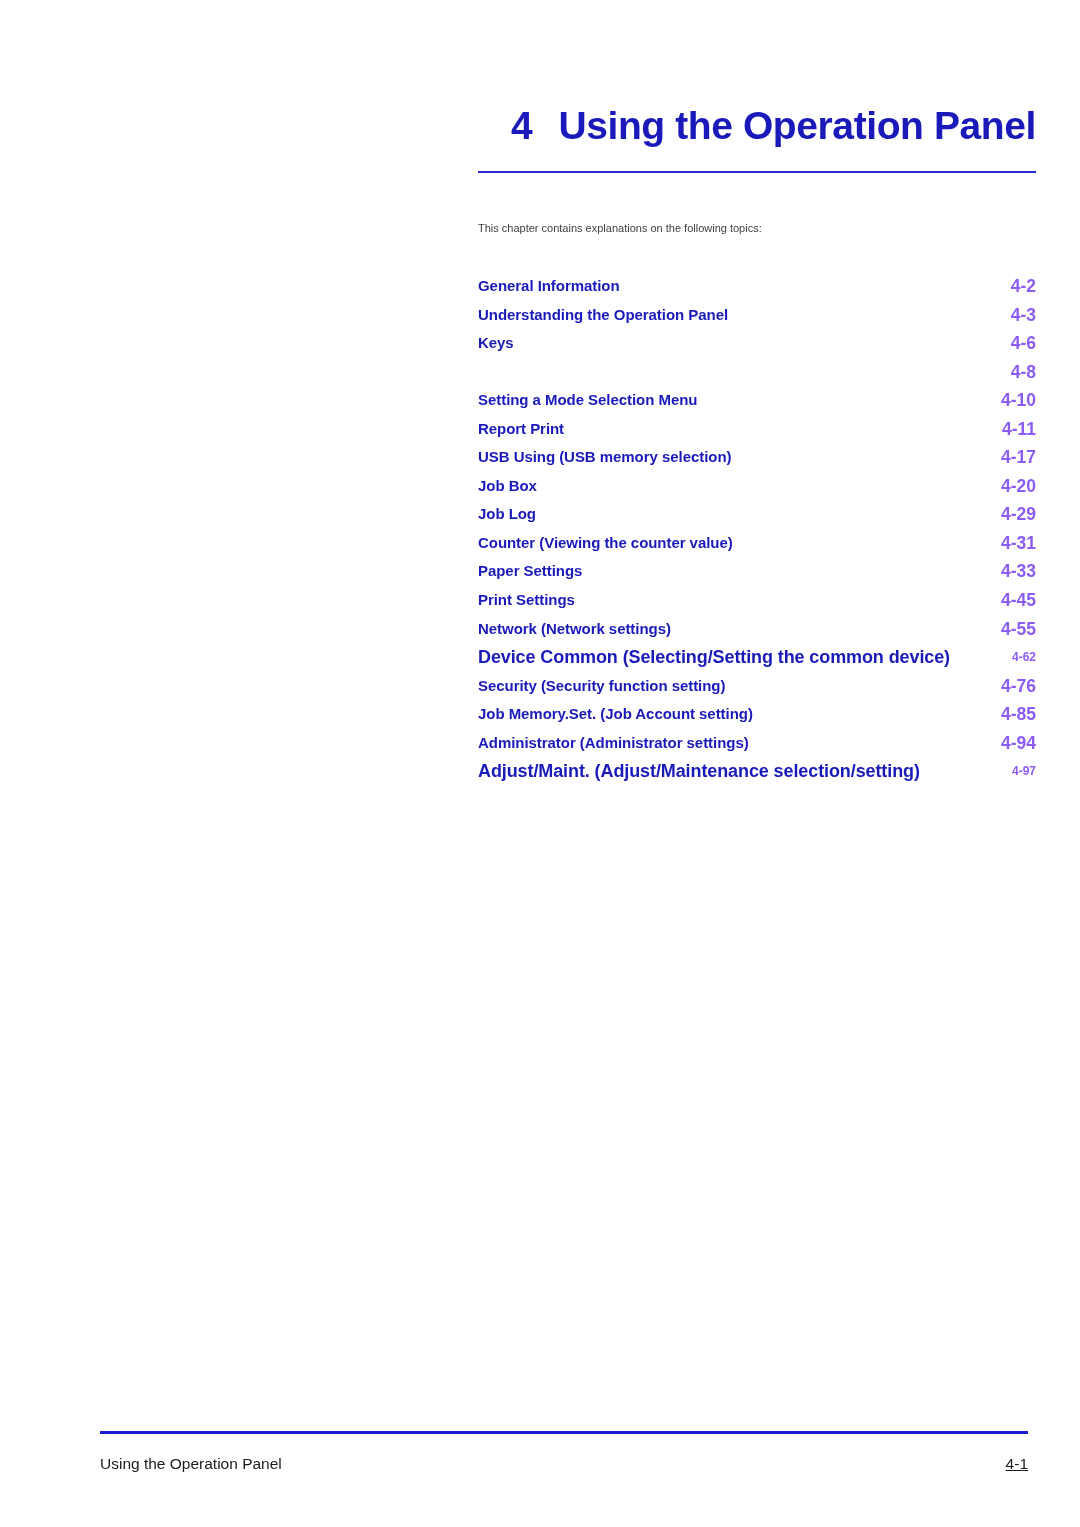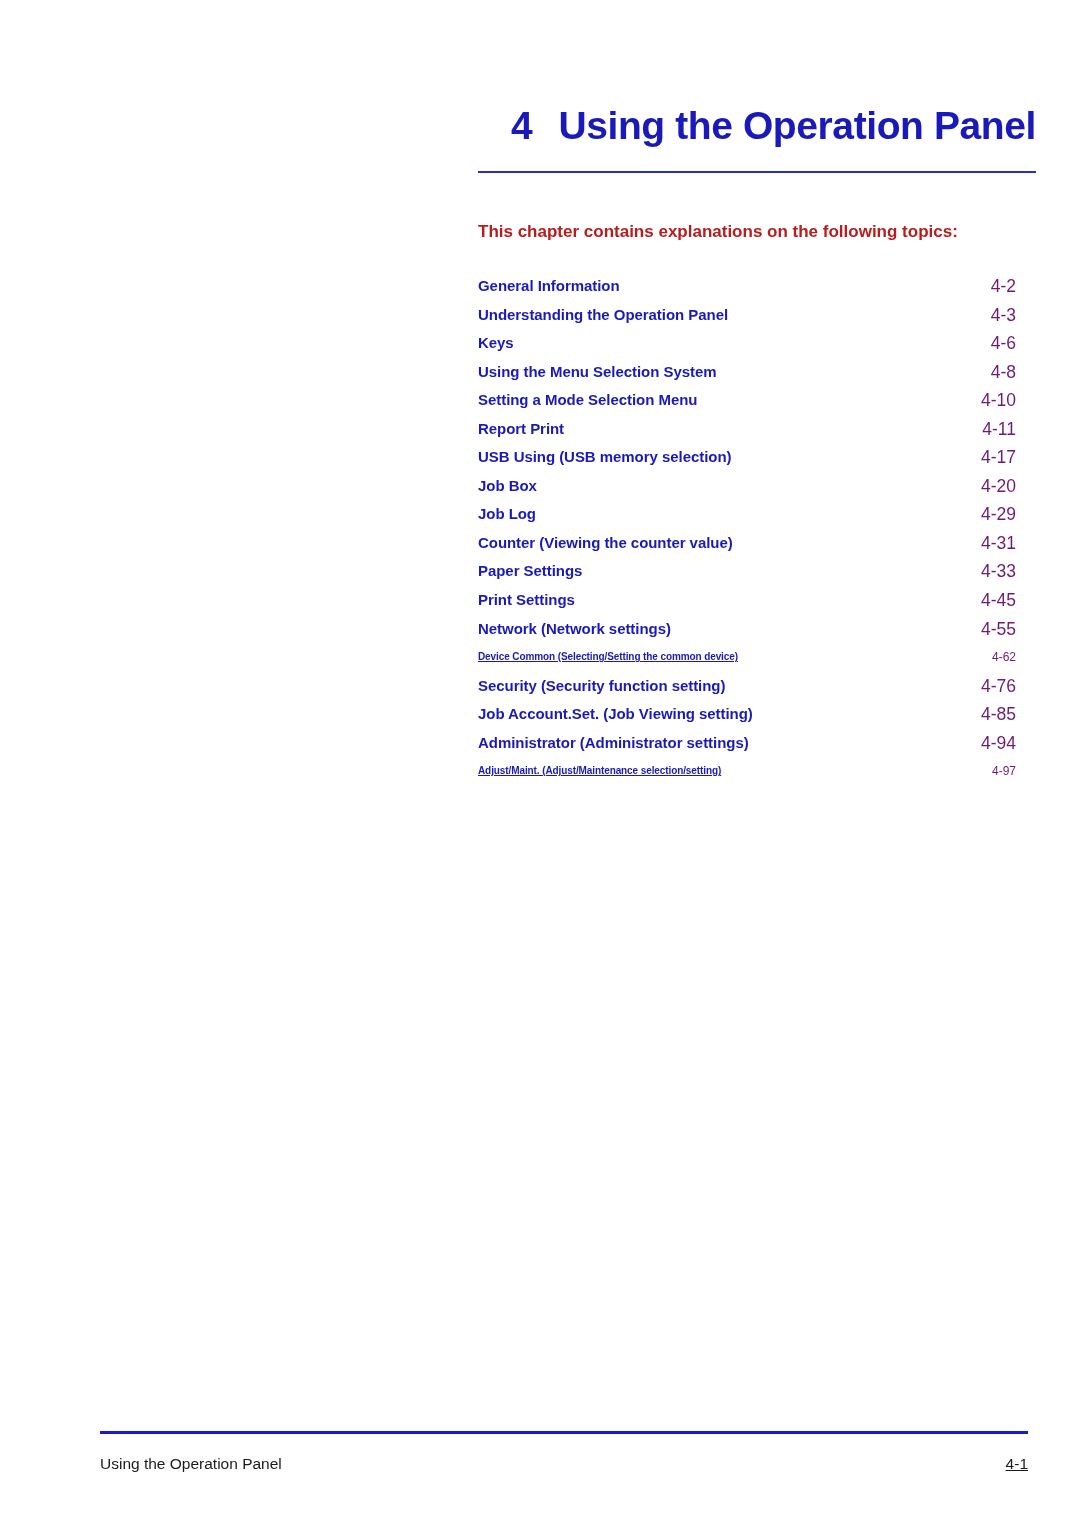--- a/index.html
+++ b/index.html
@@ -60,24 +60,23 @@
     height: 2px;
     background: #2b2bd6;
   }
 
   
   .intro {
     position: absolute;
     left: 478px;
     top: 222px;
     width: 560px;
-    font-size: 17px;
-    color: #b91c1c;
-    white-space: nowrap;
-    font-weight: bold;
+    font-size: 11px;
+    color: #404040;
+    white-space: nowrap;
   }
 
   
   .toc {
     position: absolute;
     left: 478px;
     top: 272px;
     width: 558px;
   }
   .toc-row {
@@ -89,31 +88,30 @@
   .toc-label {
     position: absolute;
     left: 0;
     top: 0;
     font-size: 15px;
     font-weight: bold;
     color: #1a1aba;
     letter-spacing: -0.05px;
   }
   .toc-row.small .toc-label {
-    font-size: 10px;
+    font-size: 18px;
     letter-spacing: -0.1px;
-    text-decoration: underline;
   }
   .toc-page {
     position: absolute;
-    right: 20px;
+    right: 0;
     top: 0;
     font-size: 17.5px;
-    font-weight: normal;
-    color: #701a75;
+    font-weight: bold;
+    color: #8b5cf6;
     text-align: right;
   }
   .toc-row.small .toc-page {
     font-size: 12px;
   }
 
   
   .footer-rule {
     position: absolute;
     left: 100px;
@@ -167,21 +165,20 @@
       </div>
       <div class="toc-row">
         <span class="toc-label">Understanding the Operation Panel</span>
         <span class="toc-page">4-3</span>
       </div>
       <div class="toc-row">
         <span class="toc-label">Keys</span>
         <span class="toc-page">4-6</span>
       </div>
       <div class="toc-row">
-        <span class="toc-label">Using the Menu Selection System</span>
         <span class="toc-page">4-8</span>
       </div>
       <div class="toc-row">
         <span class="toc-label">Setting a Mode Selection Menu</span>
         <span class="toc-page">4-10</span>
       </div>
       <div class="toc-row">
         <span class="toc-label">Report Print</span>
         <span class="toc-page">4-11</span>
       </div>
@@ -215,21 +212,21 @@
       </div>
       <div class="toc-row small">
         <span class="toc-label">Device Common (Selecting/Setting the common device)</span>
         <span class="toc-page">4-62</span>
       </div>
       <div class="toc-row">
         <span class="toc-label">Security (Security function setting)</span>
         <span class="toc-page">4-76</span>
       </div>
       <div class="toc-row">
-        <span class="toc-label">Job Account.Set. (Job Viewing setting)</span>
+        <span class="toc-label">Job Memory.Set. (Job Account setting)</span>
         <span class="toc-page">4-85</span>
       </div>
       <div class="toc-row">
         <span class="toc-label">Administrator (Administrator settings)</span>
         <span class="toc-page">4-94</span>
       </div>
       <div class="toc-row small">
         <span class="toc-label">Adjust/Maint. (Adjust/Maintenance selection/setting)</span>
         <span class="toc-page">4-97</span>
       </div>

